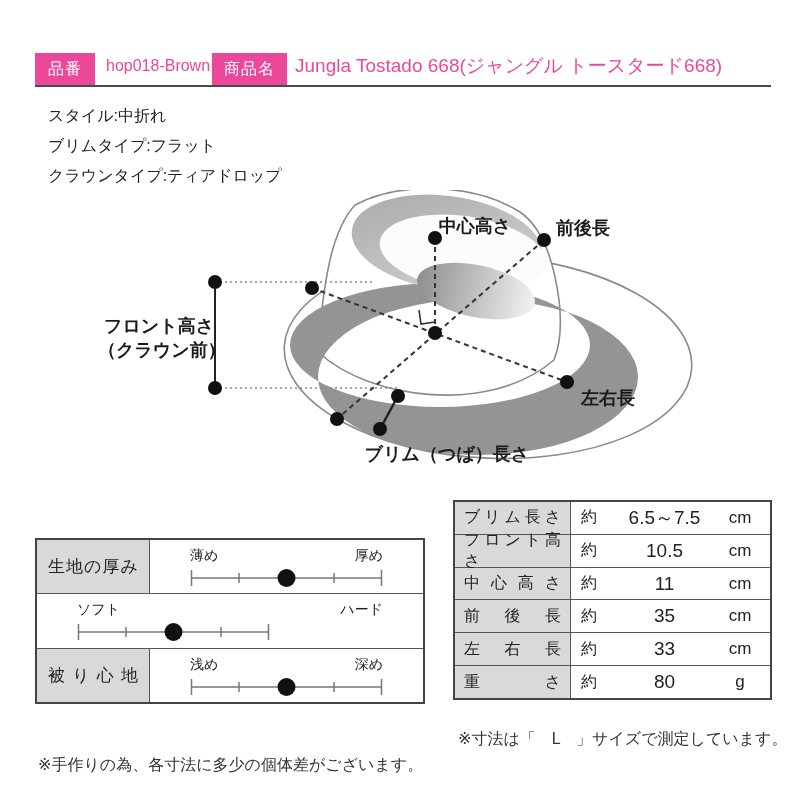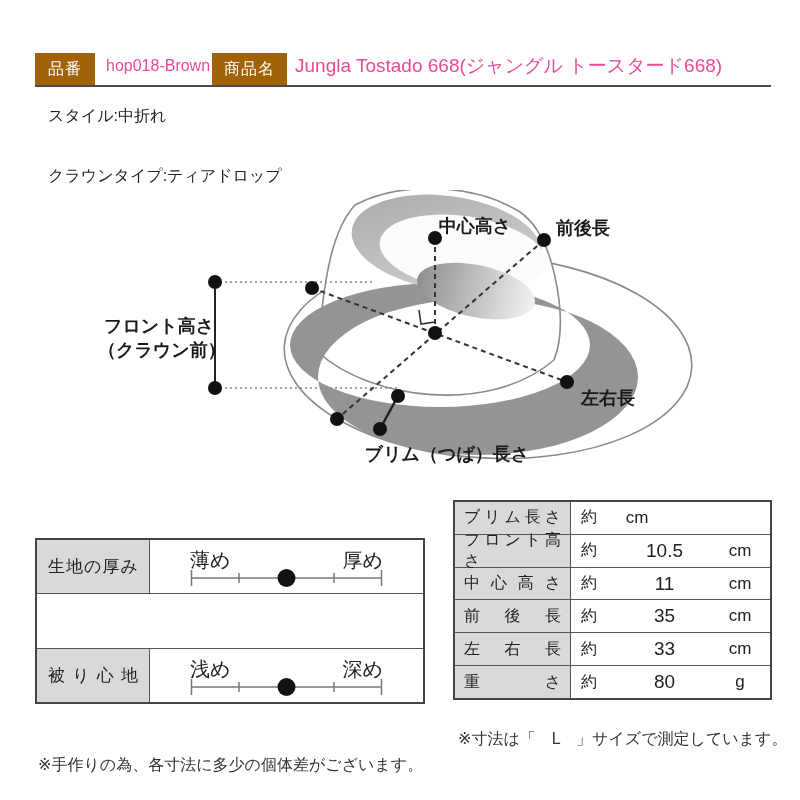--- a/index.html
+++ b/index.html
@@ -1,19 +1,19 @@
 <!DOCTYPE html>
 <html><head>
 <meta charset="utf-8">
 <style>
   html,body{margin:0;padding:0;background:#fff;}
   #page{position:relative;width:800px;height:800px;background:#fff;overflow:hidden;
         font-family:"Liberation Sans","DejaVu Sans",sans-serif;color:#333;}
   
-  .hdr-box{position:absolute;top:53px;height:32px;background:#a16207;color:#fff;
+  .hdr-box{position:absolute;top:53px;height:32px;background:#ec4899;color:#fff;
            display:flex;align-items:center;justify-content:center;font-size:16px;letter-spacing:1px;}
   #item-no-box{left:35px;width:60px;}
   #product-box{left:212px;width:75px;}
   .hdr-val{position:absolute;top:50px;height:32px;display:flex;align-items:center;color:#ec4899;}
   #item-no-val{left:106px;font-size:16px;}
   #product-val{left:295px;font-size:19px;}
   #hdr-rule{position:absolute;left:35px;top:85px;width:736px;height:2px;background:#4a4a4a;}
   
   .spec-line{position:absolute;left:48px;font-size:16px;color:#222;}
   #spec-1{top:106px;} #spec-2{top:136px;} #spec-3{top:166px;}
@@ -23,21 +23,21 @@
   
   #ratings{position:absolute;left:35px;top:538px;width:390px;height:166px;
            border:2px solid #444;box-sizing:border-box;display:flex;flex-direction:column;background:#fff;}
   .r-row{flex:1;display:flex;border-bottom:1px solid #555;min-height:0;}
   .r-row:last-child{border-bottom:none;}
   .r-label{width:113px;flex:0 0 113px;background:#d9d9d9;border-right:1px solid #555;
            display:flex;align-items:center;box-sizing:border-box;padding:0 11px;}
   .r-label span{display:block;width:100%;font-size:17px;color:#222;
                 text-align:justify;text-align-last:justify;}
   .r-body{flex:1;position:relative;}
-  .r-min,.r-max{position:absolute;top:7px;font-size:20px;color:#222;}
+  .r-min,.r-max{position:absolute;top:7px;font-size:14px;color:#222;}
   .r-min{left:40px;} .r-max{right:40px;}
   .r-track{position:absolute;left:40px;top:26px;}
   
   #meas{position:absolute;left:453px;top:500px;width:319px;height:200px;
         border:2px solid #444;box-sizing:border-box;display:flex;flex-direction:column;background:#fff;}
   .m-row{flex:1;display:flex;border-bottom:1px solid #555;min-height:0;}
   .m-row:last-child{border-bottom:none;}
   .m-label{flex:0 0 116px;width:116px;background:#d9d9d9;border-right:1px solid #555;
            display:flex;align-items:center;box-sizing:border-box;padding:0 9px;}
   .m-label span{display:block;width:100%;font-size:16px;color:#222;
@@ -61,20 +61,21 @@
     <span>品番</span>
   </div>
   <div id="item-no-val" class="hdr-val">hop018-Brown</div>
   <div id="product-box" class="hdr-box">
     <span>商品名</span>
   </div>
   <div id="product-val" class="hdr-val">Jungla Tostado 668(ジャングル トースタード668)</div>
   <div id="hdr-rule"></div>
 
   <div id="spec-1" class="spec-line">スタイル:中折れ</div>
+  <div id="spec-2" class="spec-line">ブリムタイプ:フラット</div>
   <div id="spec-3" class="spec-line">クラウンタイプ:ティアドロップ</div>
 
   <svg id="diagram" viewBox="0 0 800 315" xmlns="http://www.w3.org/2000/svg">
     <defs>
       <linearGradient id="dentGrad" x1="0" y1="0" x2="1" y2="0">
         <stop offset="0" stop-color="#8f8f8f"></stop>
         <stop offset="1" stop-color="#f2f2f2"></stop>
       </linearGradient>
       <linearGradient id="topGrad" x1="0" y1="0" x2="1" y2="1">
         <stop offset="0" stop-color="#a8a8a8"></stop>
@@ -141,20 +142,33 @@
           <line x1="1.5" y1="4" x2="1.5" y2="20" stroke="#777" stroke-width="1.5"></line>
           <line x1="49" y1="7" x2="49" y2="17" stroke="#777" stroke-width="1.5"></line>
           <line x1="96.5" y1="7" x2="96.5" y2="17" stroke="#777" stroke-width="1.5"></line>
           <line x1="144" y1="7" x2="144" y2="17" stroke="#777" stroke-width="1.5"></line>
           <line x1="191.5" y1="4" x2="191.5" y2="20" stroke="#777" stroke-width="1.5"></line>
           <circle cx="96.5" cy="12" r="9" fill="#111"></circle>
         </svg>
       </div>
     </div>
     <div class="r-row">
+      <div class="r-body">
+        <span class="r-min">ソフト</span>
+        <span class="r-max">ハード</span>
+        <svg class="r-track" width="193" height="24" viewBox="0 0 193 24">
+          <line x1="1" y1="12" x2="192" y2="12" stroke="#777" stroke-width="1.5"></line>
+          <line x1="1.5" y1="4" x2="1.5" y2="20" stroke="#777" stroke-width="1.5"></line>
+          <line x1="49" y1="7" x2="49" y2="17" stroke="#777" stroke-width="1.5"></line>
+          <line x1="96.5" y1="7" x2="96.5" y2="17" stroke="#777" stroke-width="1.5"></line>
+          <line x1="144" y1="7" x2="144" y2="17" stroke="#777" stroke-width="1.5"></line>
+          <line x1="191.5" y1="4" x2="191.5" y2="20" stroke="#777" stroke-width="1.5"></line>
+          <circle cx="96.5" cy="12" r="9" fill="#111"></circle>
+        </svg>
+      </div>
     </div>
     <div class="r-row">
       <div class="r-label">
           <span>被り心地</span>
         </div>
       <div class="r-body">
         <span class="r-min">浅め</span>
         <span class="r-max">深め</span>
         <svg class="r-track" width="193" height="24" viewBox="0 0 193 24">
           <line x1="1" y1="12" x2="192" y2="12" stroke="#777" stroke-width="1.5"></line>
@@ -169,20 +183,21 @@
     </div>
   </div>
 
   <div id="meas">
     <div class="m-row">
       <div class="m-label">
           <span>ブリム長さ</span>
         </div>
       <div class="m-data">
         <span class="m-approx">約</span>
+        <span class="m-value">6.5～7.5</span>
         <span class="m-unit">cm</span>
       </div>
     </div>
     <div class="m-row">
       <div class="m-label">
           <span>フロント高さ</span>
         </div>
       <div class="m-data">
         <span class="m-approx">約</span>
         <span class="m-value">10.5</span>

